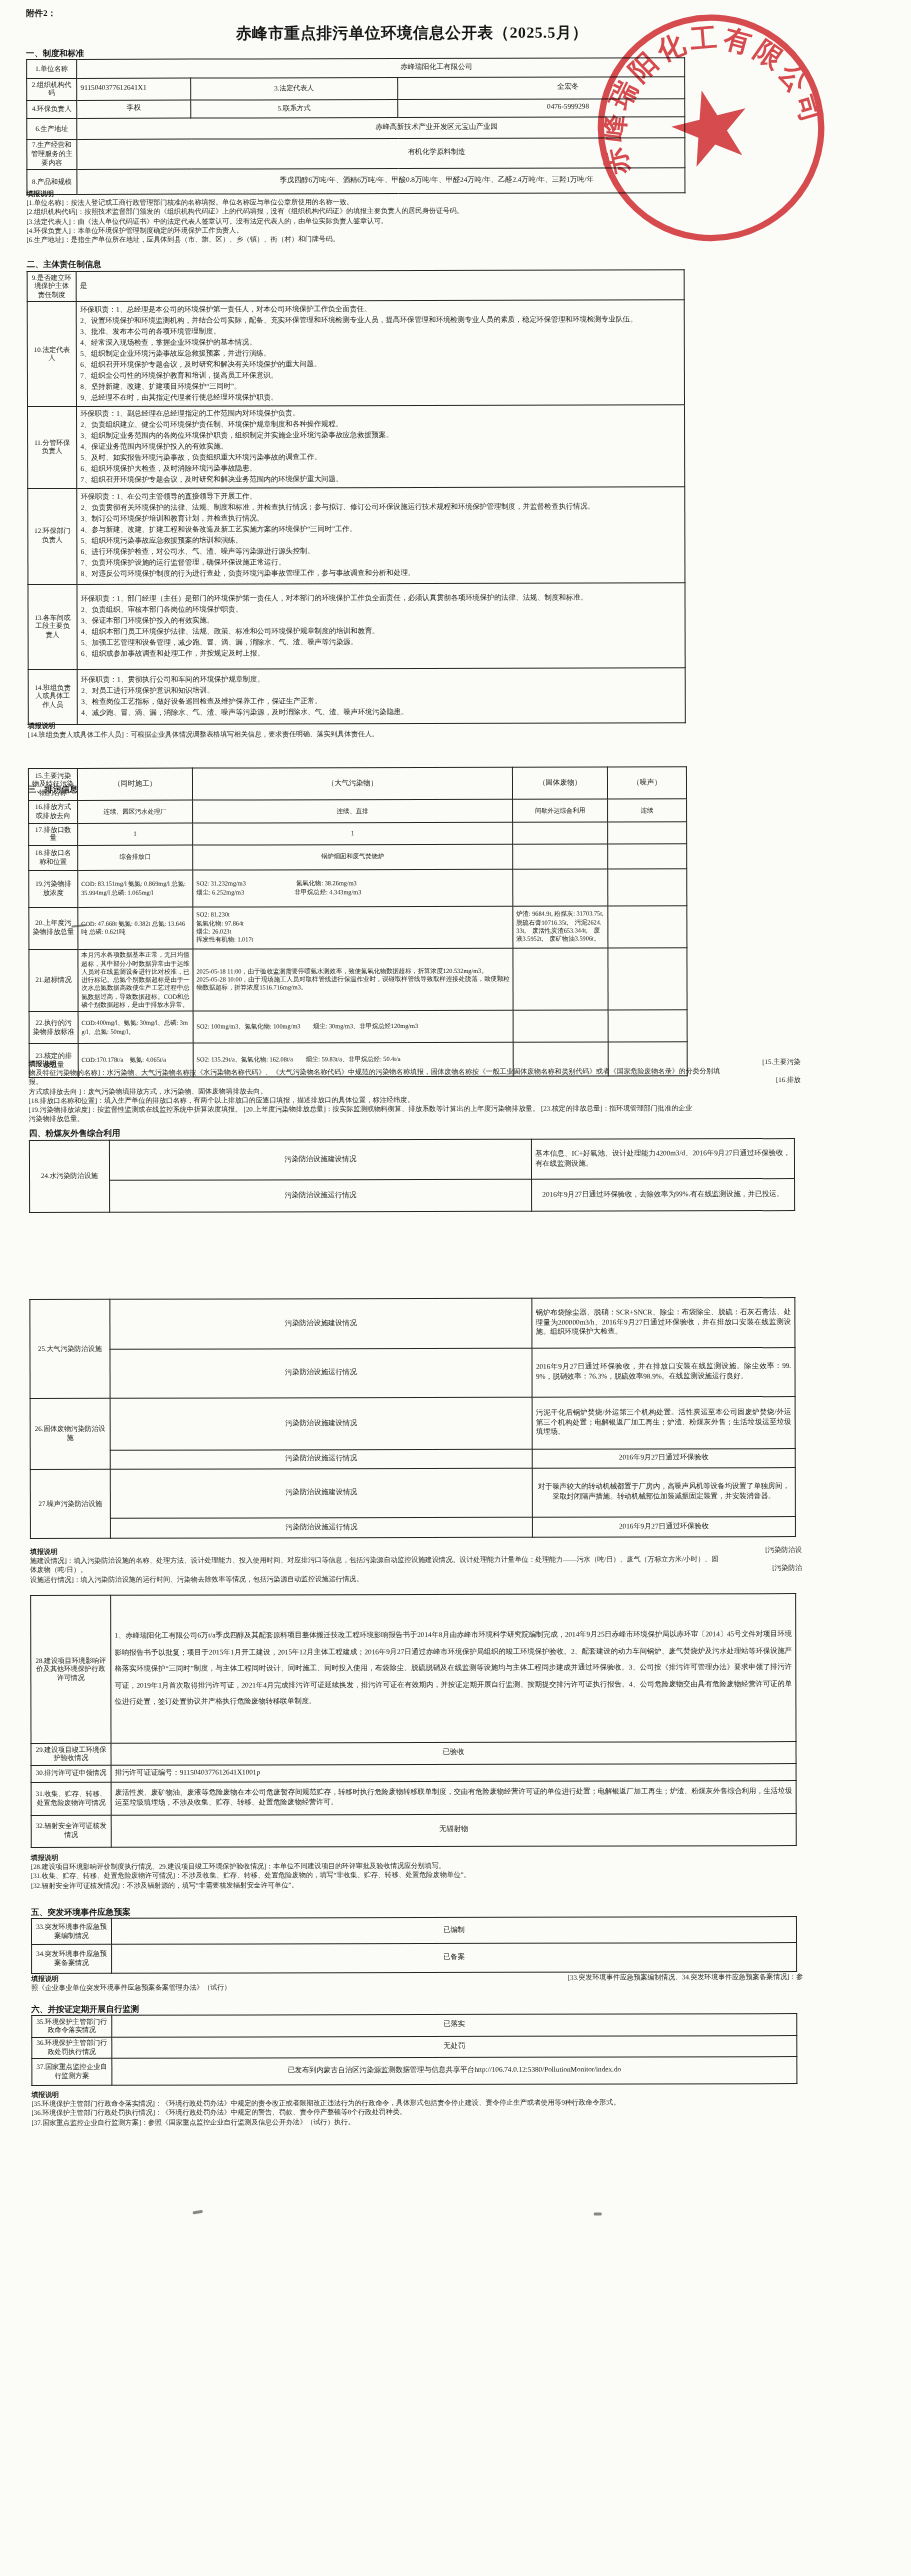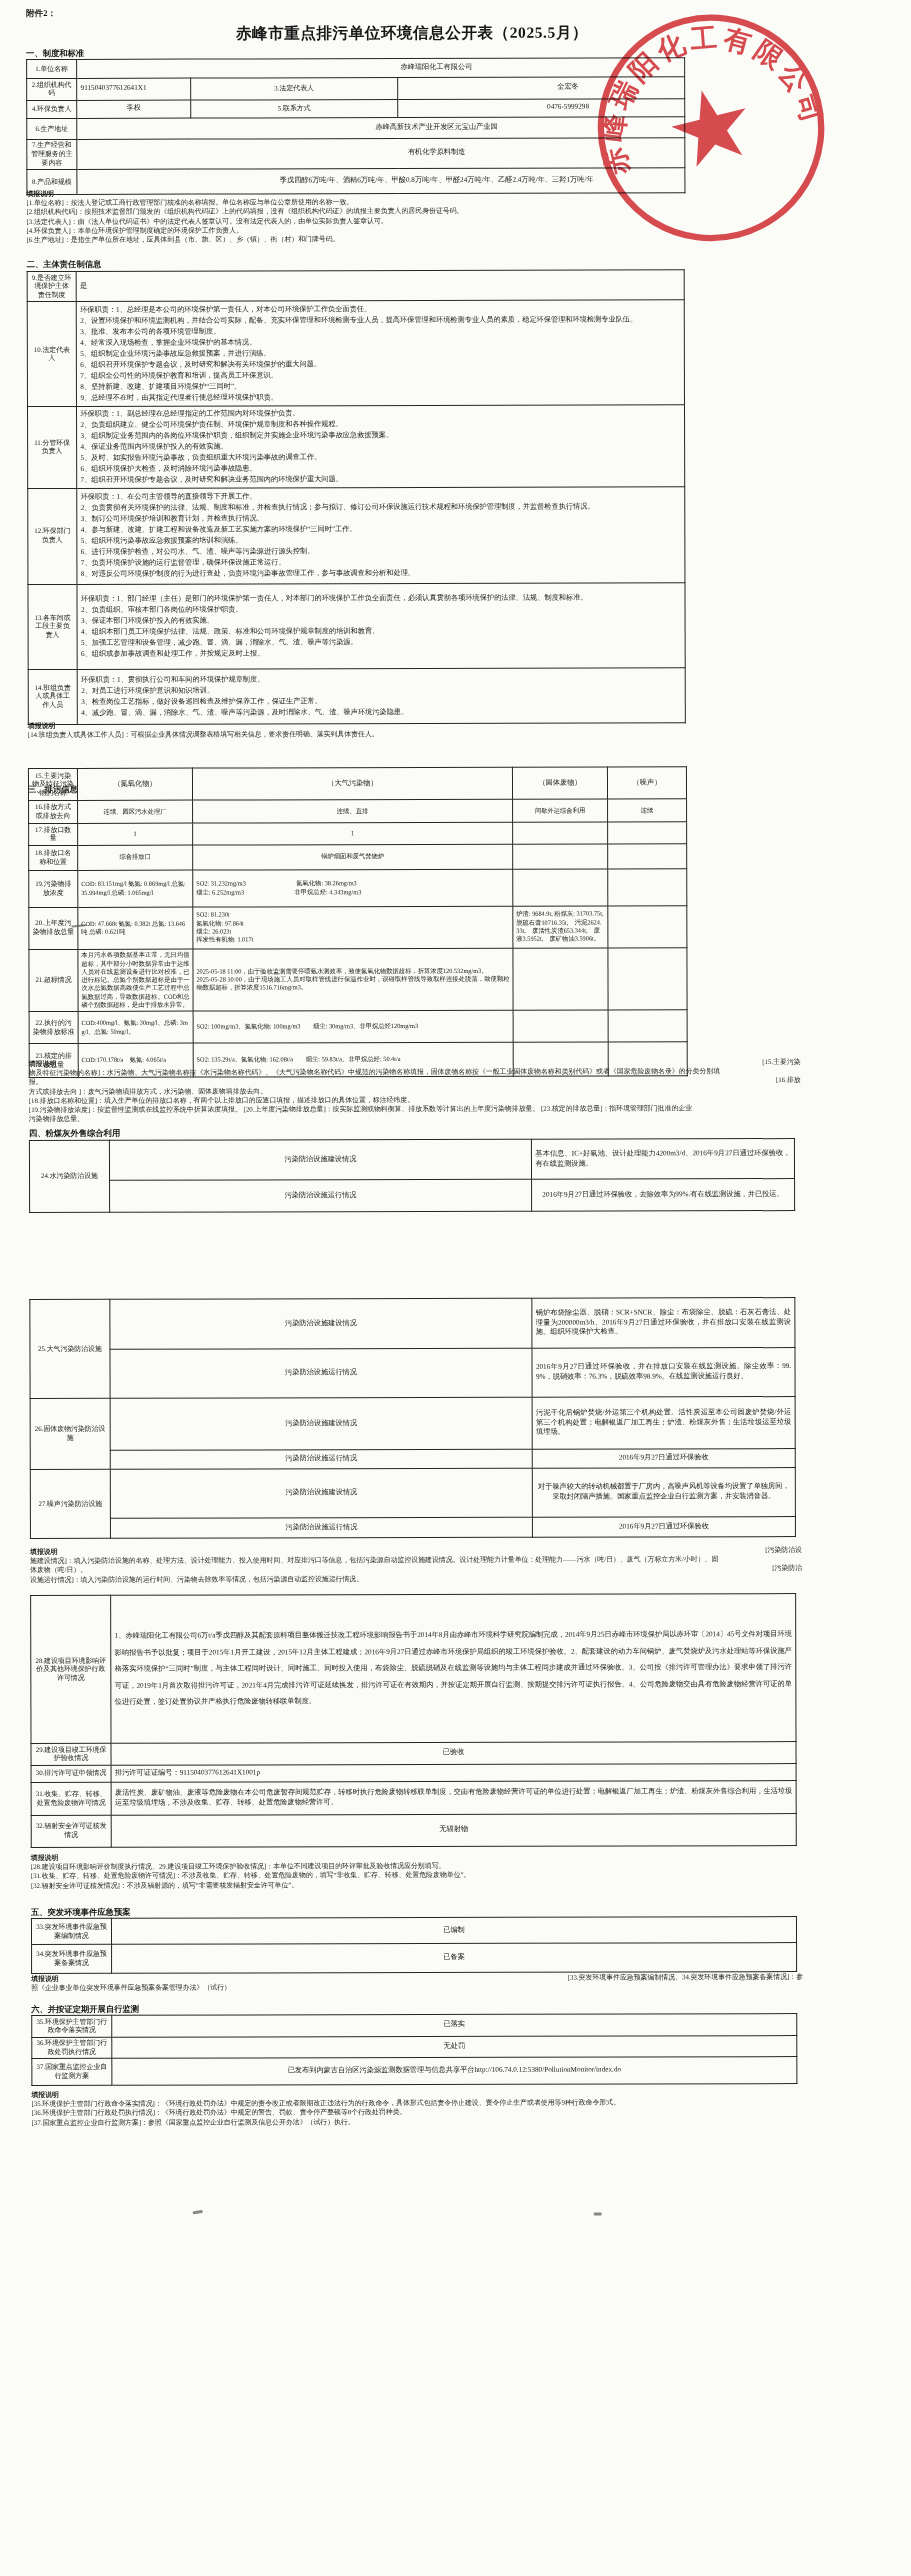--- a/index.html
+++ b/index.html
@@ -190,21 +190,21 @@
     <colgroup>
         <col style="width:49px">
         <col style="width:115px">
         <col style="width:320px">
         <col style="width:95px">
         <col style="width:79px">
       </colgroup>
     <tbody>
         <tr style="height:32px">
       <td class="lb">15.主要污染物及特征污染物的名称</td>
-      <td class="hd">（氮氧化物）</td>
+      <td class="hd">（同时施工）</td>
       <td class="hd">（大气污染物）</td>
       <td class="hd">（固体废物）</td>
       <td class="hd">（噪声）</td>
     </tr>
     <tr style="height:23px">
       <td class="lb">16.排放方式或排放去向</td>
       <td class="ctr">连续、园区污水处理厂</td>
       <td class="ctr">连续、直排</td>
       <td class="ctr">间歇外运综合利用</td>
       <td class="ctr">连续</td>
@@ -339,21 +339,21 @@
       <td class="ctr">污染防治设施建设情况</td>
       <td class="jst">污泥干化后锅炉焚烧/外运第三个机构处置。活性炭运至本公司固废炉焚烧/外运第三个机构处置；电解银返厂加工再生；炉渣、粉煤灰外售；生活垃圾运至垃圾填埋场。</td>
     </tr>
     <tr style="height:19px">
       <td class="ctr">污染防治设施运行情况</td>
       <td class="ctr">2016年9月27日通过环保验收</td>
     </tr>
     <tr style="height:49px">
       <td class="lb" rowspan="2">27.噪声污染防治设施</td>
       <td class="ctr">污染防治设施建设情况</td>
-      <td class="ctr">对于噪声较大的转动机械都置于厂房内，高噪声风机等设备均设置了单独房间，采取封闭隔声措施。国家重点监控企业自行监测方案，并安装消音器。</td>
+      <td class="ctr">对于噪声较大的转动机械都置于厂房内，高噪声风机等设备均设置了单独房间，采取封闭隔声措施。转动机械部位加装减振固定装置，并安装消音器。</td>
     </tr>
     <tr style="height:20px">
       <td class="ctr">污染防治设施运行情况</td>
       <td class="ctr">2016年9月27日通过环保验收</td>
     </tr>
   </tbody>
     </table>
 
   <div class="abs notes" style="left:26px;top:1547px;">
     <div class="note-line">

